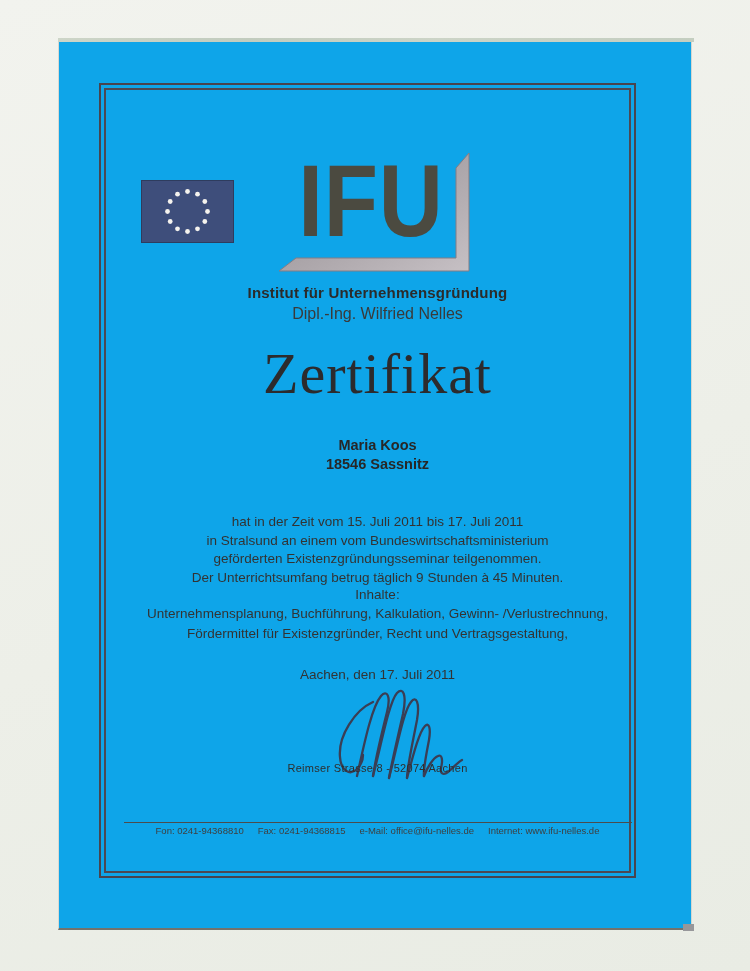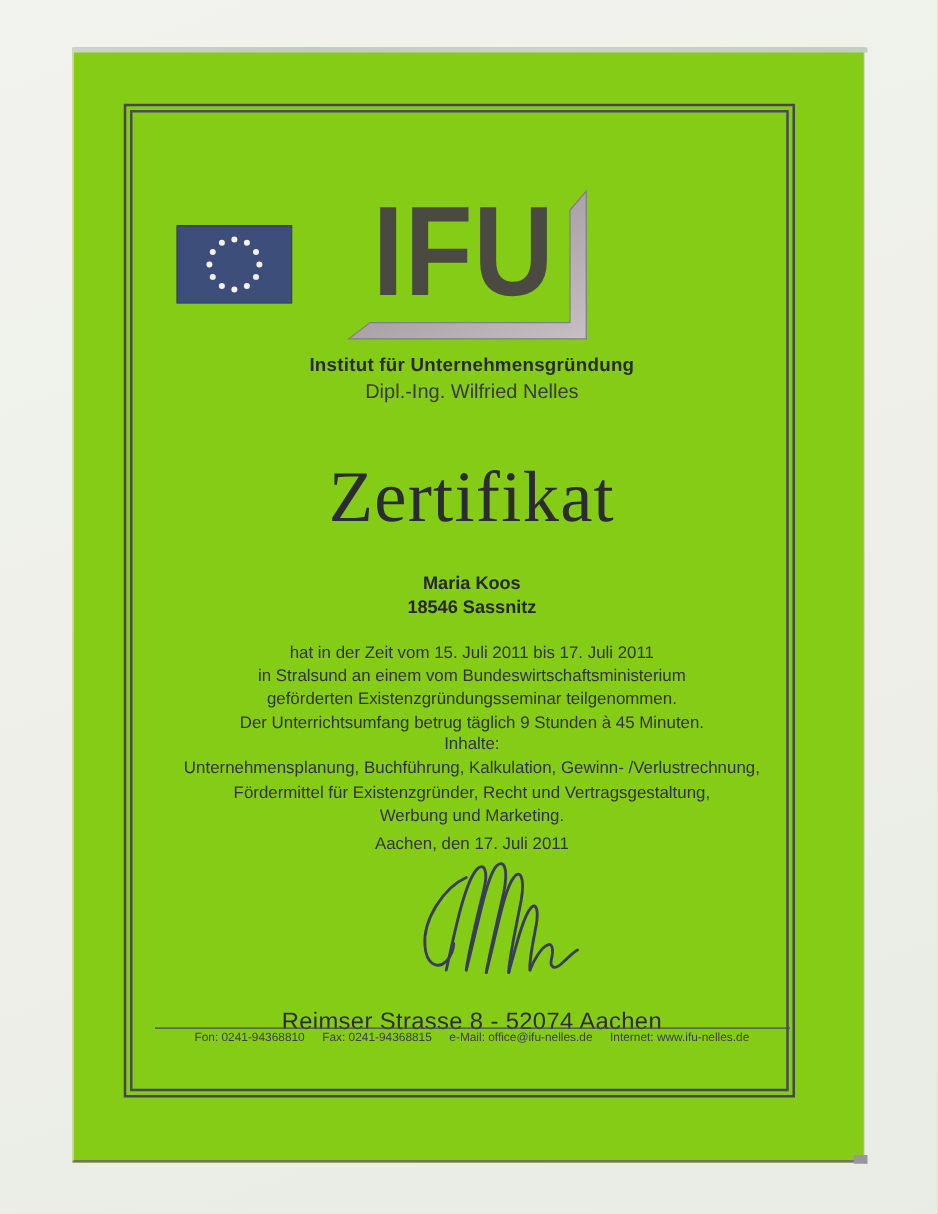--- a/index.html
+++ b/index.html
@@ -8,21 +8,21 @@
     font-family:"Liberation Sans", sans-serif;
     background:linear-gradient(160deg,#f2f3ee 0%, #edefe8 55%, #e9ece4 100%);
     position:relative; overflow:hidden;
     color:#333;
   }
   .page { position:absolute; inset:0; }
 
   
   .paper {
     position:absolute; left:58px; top:38px; width:634px; height:892px;
-    background:#84cc16;
+    background:#0ea5e9;
     border-left:1px solid #d9d9d1;
     border-right:1px solid #d4d6cf;
     border-bottom:2px solid #73736d;
   }
   .paper-top-edge {
     position:absolute; left:-1px; top:0; width:636px; height:4px;
     background:linear-gradient(90deg,#cdd5c8,#c2ccbe 30%,#ccd4c7 60%,#c4cec0);
   }
 
   
@@ -41,32 +41,32 @@
   .ifu-wordmark {
     left:222px; top:112px; width:180px; text-align:center;
     font-size:102px; line-height:1; font-weight:700; letter-spacing:1px;
     color:#4b4a40; transform:scaleX(0.87); transform-origin:center top;
   }
   .institute { top:246px; font-size:15px; font-weight:700; color:#2b2b2b; letter-spacing:.2px;text-align:center; }
   .director  { top:267px; font-size:16px; color:#3a3a3a; }
 
   .cert-title {
     top:304px; font-family:"Liberation Serif", serif;
-    font-size:58px; line-height:1.1; color:#2c2b2d; letter-spacing:1px; font-weight:400;margin-top:24px;
+    font-size:58px; line-height:1.1; color:#2c2b2d; letter-spacing:1px; font-weight:400;
   }
 
-  .recipient { top:398px; font-size:14.5px; font-weight:700; line-height:18.5px; color:#272727;margin-top:22px; }
+  .recipient { top:398px; font-size:14.5px; font-weight:700; line-height:18.5px; color:#272727; }
   .body-text { top:475px; font-size:13.5px; line-height:18.7px; color:#333; }
   .contents  { top:547px; font-size:13.5px; line-height:19.3px; color:#333; }
   .place-date{ top:629px; font-size:13.5px; color:#333; }
 
   .signature-svg { left:268px; top:650px; width:152px; height:96px; }
   .sig-caption { top:740px; font-size:10.5px; color:#3c3c3c; }
 
-  .address { top:769px; font-size:19px; color:#2e2e2e; letter-spacing:.3px; }
+  .address { top:724px; font-size:11px; color:#2e2e2e; letter-spacing:.3px; }
   .footer-divider { left:65px; top:784px; width:508px; border-top:1.5px solid #4c4c4c; }
   .contact { top:787px; font-size:9.5px; color:#3f3f3f; }
   .contact .line { display:inline-block; margin:0 7px; }
 
   .scan-mark { left:683px; top:924px; width:11px; height:7px; background:#97979a; }
 </style>
 </head>
 <body>
 
 <div class="page">
@@ -123,21 +123,20 @@
         <div class="line">in Stralsund an einem vom Bundeswirtschaftsministerium</div>
         <div class="line">geförderten Existenzgründungsseminar teilgenommen.</div>
         <div class="line">Der Unterrichtsumfang betrug täglich 9 Stunden à 45 Minuten.</div>
       </div>
 
     <div class="abs centered contents">
       <div>Inhalte:</div>
       <div>
           <div class="line">Unternehmensplanung, Buchführung, Kalkulation, Gewinn- /Verlustrechnung,</div>
           <div class="line">Fördermittel für Existenzgründer, Recht und Vertragsgestaltung,</div>
-          <div class="line">Werbung und Marketing.</div>
         </div>
     </div>
 
     <div class="abs centered place-date">Aachen, den 17. Juli 2011</div>
 
     <svg class="abs signature-svg" viewBox="0 0 152 96">
       <g fill="none" stroke="#3a3e55" stroke-width="2.3" stroke-linecap="round" stroke-linejoin="round">
         <path d="M 46,14 C 28,22 11,48 13,69 C 14,83 23,88 30,81 C 34,77 36,71 36,67"></path>
         <path d="M 30,88 C 36,62 44,20 54,8 C 60,1 64,8 60,24 C 54,48 48,74 46,88"></path>
         <path d="M 46,88 C 54,58 62,14 70,5 C 76,-1 80,6 76,26 C 70,52 64,78 62,90"></path>

